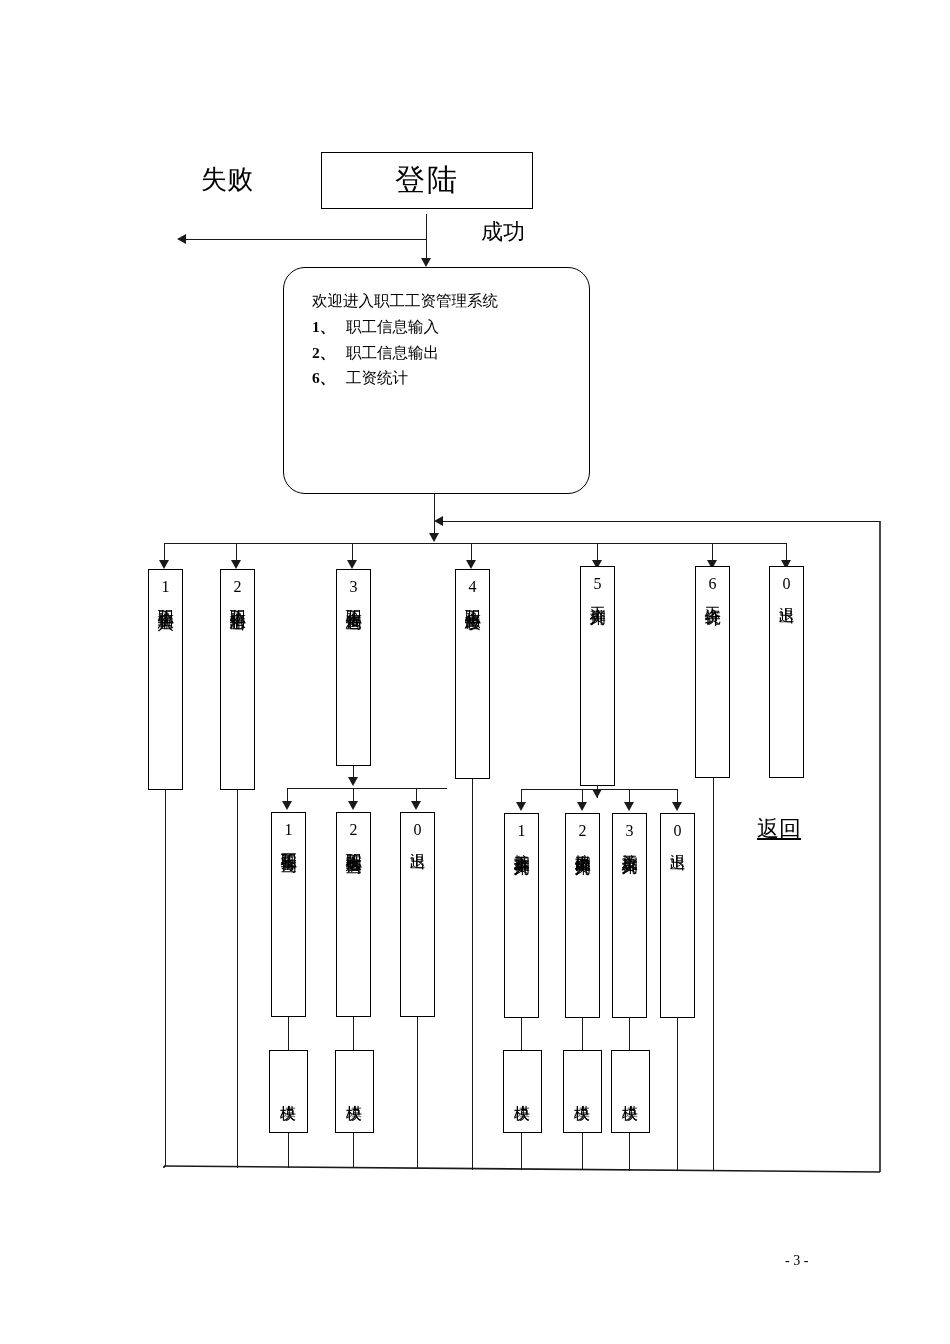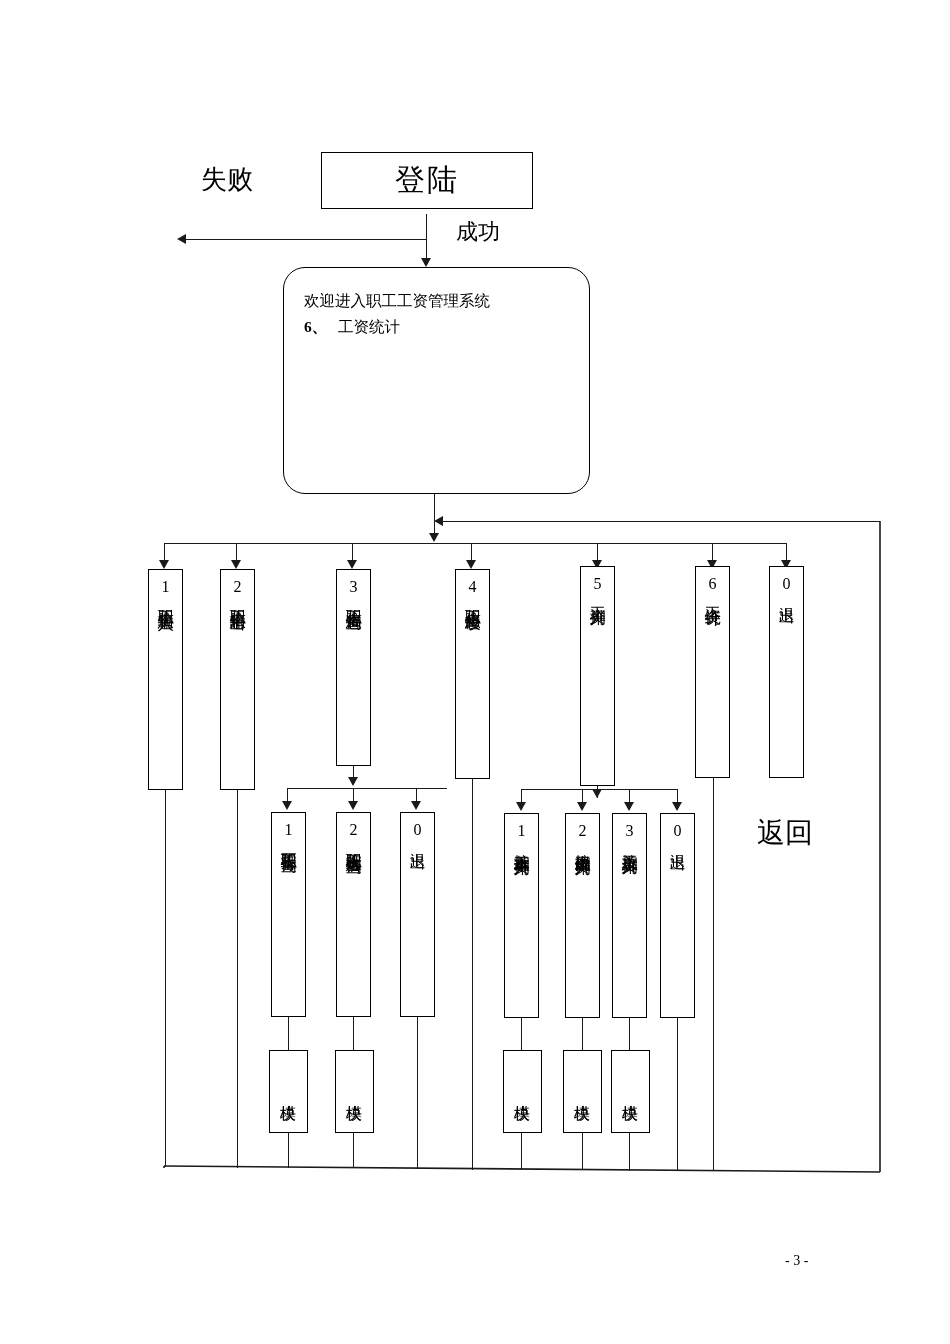--- a/index.html
+++ b/index.html
@@ -32,21 +32,21 @@
     align-items: center;
     justify-content: center;
     font-size: 30px;
     letter-spacing: 2px;
   }
 
   
   .menu-box {
     border-radius: 22px;
     box-sizing: border-box;
-    padding: 20px 0 0 20px;
+    padding: 20px 0 0 28px;
   }
   .menu-title {
     font-size: 15.5px;
     line-height: 26px;
     white-space: nowrap;
   }
   .menu-list {
     margin: 0;
     padding: 0;
     list-style: none;
@@ -99,21 +99,21 @@
     white-space: nowrap;
   }
 
   
   .label {
     position: absolute;
     white-space: nowrap;
   }
   .label-fail   { font-size: 26px; font-family: Liberation Serif, serif; }
   .label-ok     { font-size: 22px; }
-  .label-return { font-size: 28px; }
+  .label-return { font-size: 22px; text-decoration: underline; }
   .page-no      { font-size: 14px; }
 
   
   .hline { position: absolute; height: 0; border-top: 1.6px solid #1a1a1a; }
   .vline { position: absolute; width: 0; border-left: 1.6px solid #1a1a1a; }
   .vline.thin { border-left-width: 1.2px; }
 
   
   .arrow-down {
     position: absolute;
@@ -140,32 +140,38 @@
 <body>
 
 <div id="page">
 
   <div class="box login-box" style="left:321px; top:152px; width:212px; height:57px;">
     <span>登陆</span>
   </div>
 
   <div class="label label-fail" style="left:201px; top:162px;">失败</div>
 
-  <div class="label label-ok" style="left:456px; top:217px;">成功</div>
+  <div class="label label-ok" style="left:481px; top:217px;">成功</div>
 
   <div class="vline" style="left:426px; top:214px; height:48px;"></div>
 
   <div class="hline" style="left:186px; top:239px; width:241px;"></div>
   <div class="arrow-left" style="left:177px; top:234px;"></div>
 
   <div class="arrow-down" style="left:421px; top:258px;"></div>
 
   <div class="box menu-box" style="left:283px; top:267px; width:307px; height:227px;">
     <div class="menu-title">欢迎进入职工工资管理系统</div>
     <ul class="menu-list">
+      <li>
+        <span class="menu-num">1、</span><span>职工信息输入</span>
+      </li>
+      <li>
+        <span class="menu-num">2、</span><span>职工信息输出</span>
+      </li>
       <li>
         <span class="menu-num">6、</span><span>工资统计</span>
       </li>
     </ul>
   </div>
 
   <div class="vline" style="left:434px; top:494px; height:40px;"></div>
   <div class="arrow-down" style="left:429px; top:533px;"></div>
 
   <div class="hline" style="left:442px; top:521px; width:438px;"></div>

